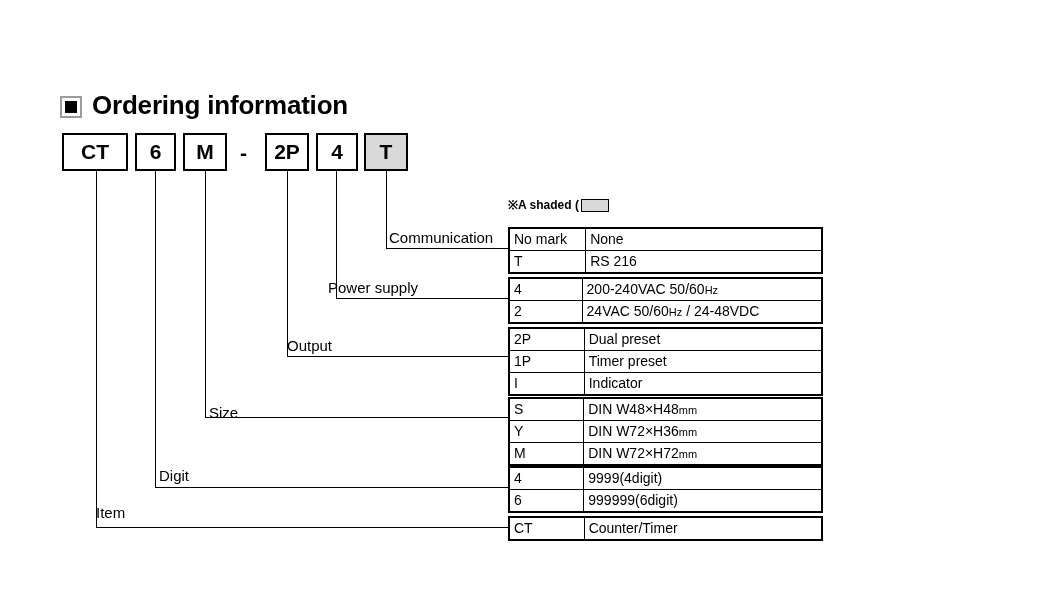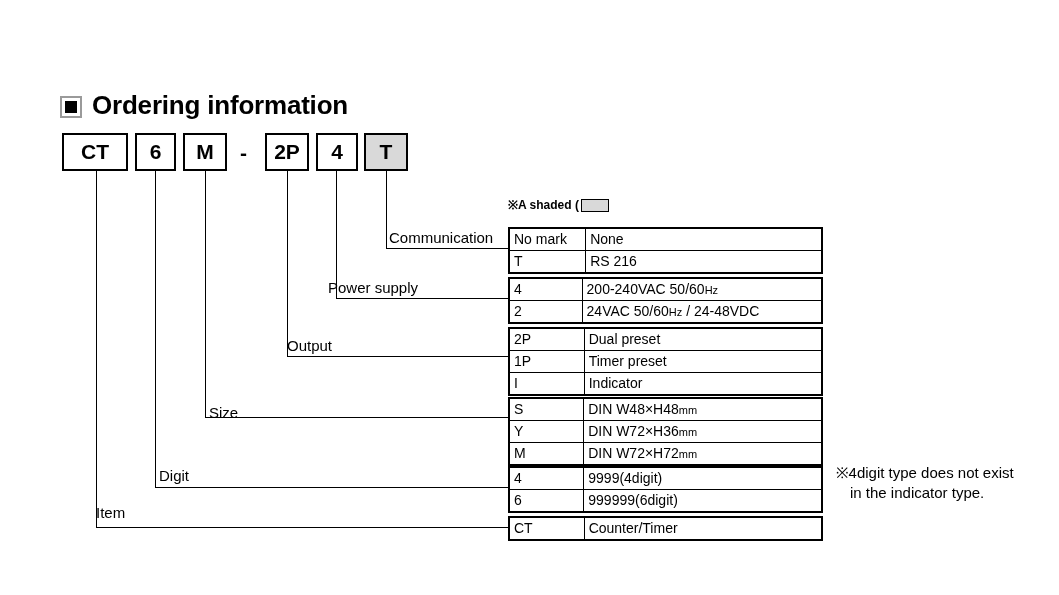--- a/index.html
+++ b/index.html
@@ -192,18 +192,14 @@
     <table>
       <tbody>
           <tr>
         <td class="code">CT</td>
         <td class="desc">Counter/Timer</td>
       </tr>
     </tbody>
       </table>
   </div>
 
-  <div class="note-right">
-    <div>※4digit type does not exist</div>
-    <div class="l2">in the indicator type.</div>
-  </div>
 
 </div>
 
 </body></html>

